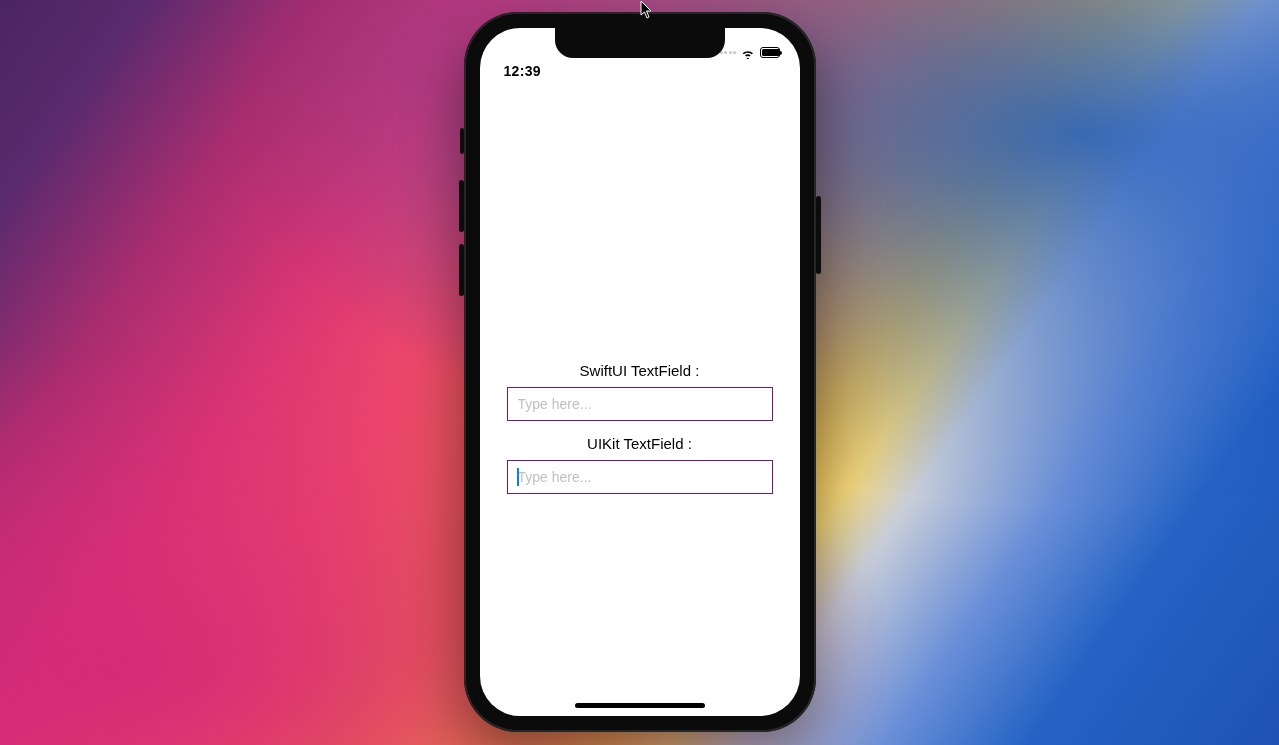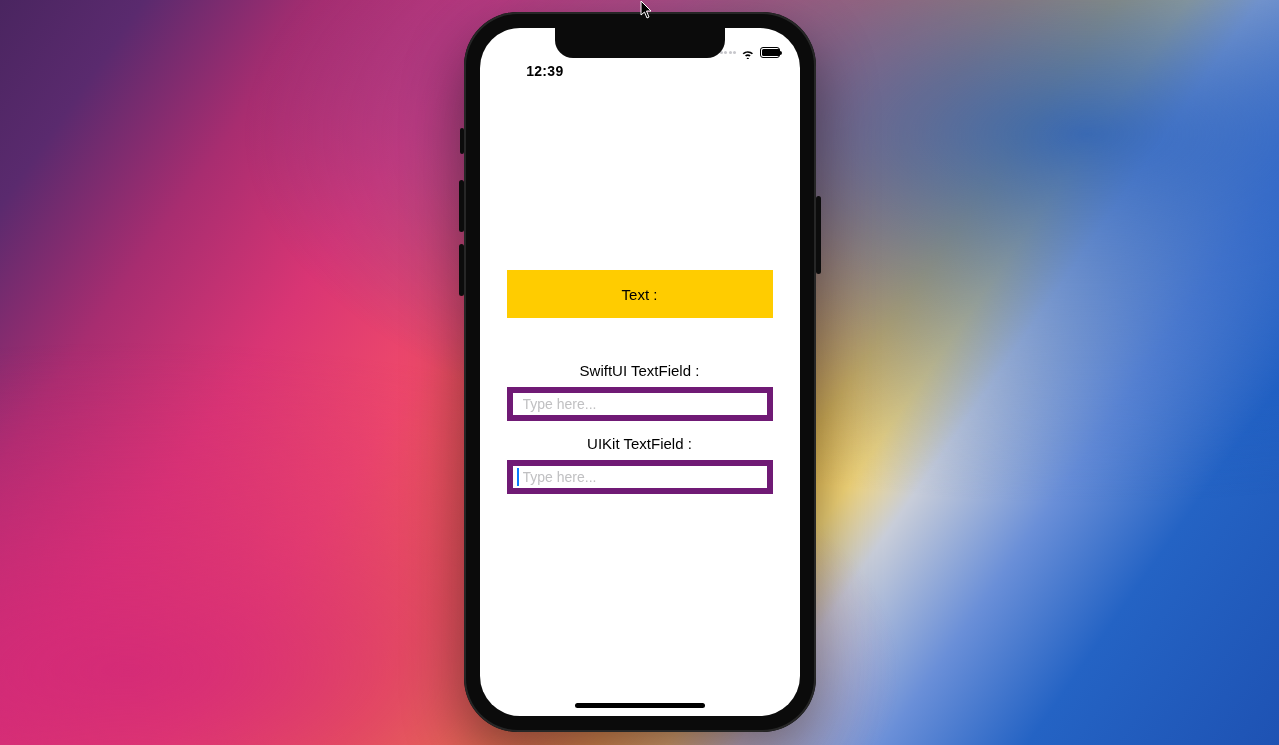--- a/index.html
+++ b/index.html
@@ -113,21 +113,21 @@
       align-items: center;
       justify-content: space-between;
       padding: 0 20px 0 24px;
       font-size: 14px;
       font-weight: 600;
       color: #000;
       z-index: 40;
     }
     .sb-left {
       width: 60px;
-      text-align: right;
+      text-align: left;
       letter-spacing: 0.3px;
       padding-top: 4px;
       margin-top: 38px;
     }
     .sb-right {
       width: 60px;
       display: flex;
       align-items: center;
       justify-content: flex-end;
       gap: 5px;
@@ -209,21 +209,21 @@
       align-items: center;
     }
     .field-label {
       font-size: 15px;
       color: #000;
       margin-bottom: 8px;
     }
     .text-input {
       width: 100%;
       height: 34px;
-      border: 6px solid #701a75;
+      border: 1px solid #701a75;
       padding: 0 10px;
       font-size: 14px;
       font-family: inherit;
       color: #000;
       background: #fff;
       outline: none;
       margin-bottom: 14px;
     }
     .text-input::placeholder {
       color: #c0c0c2;
@@ -299,23 +299,20 @@
               </svg>
           </span>
           <span class="battery">
               <span class="fill"></span>
             </span>
         </div>
       </div>
 
       <div class="app-content">
 
-        <div class="yellow-banner">
-          <span>Text :</span>
-        </div>
 
         <div class="form-block">
           <div class="field-label">SwiftUI TextField :</div>
           <input type="text" class="text-input" placeholder="Type here..." style="">
 
           <div class="field-label">UIKit TextField :</div>
           <div class="input-wrap">
             <input type="text" class="text-input focused" placeholder="Type here..." style="">
             <span class="caret"></span>
           </div>

